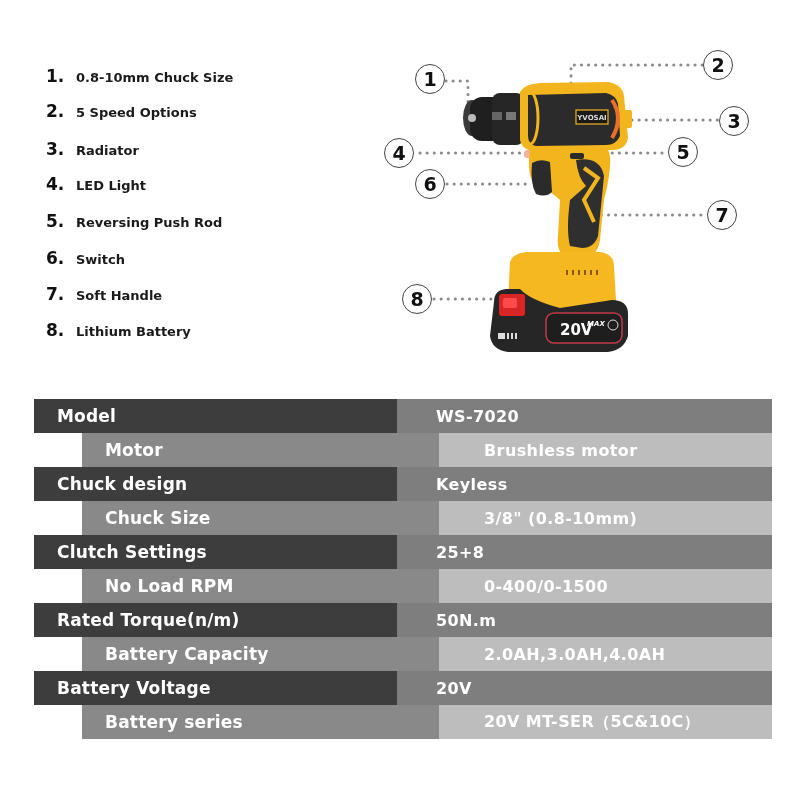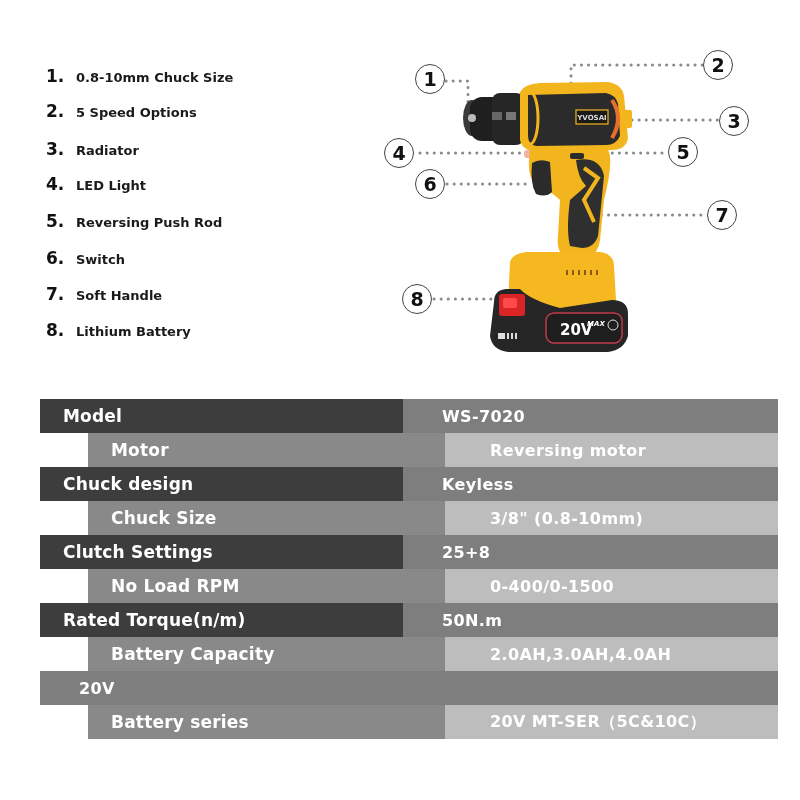--- a/index.html
+++ b/index.html
@@ -9,21 +9,21 @@
   
   .features { position: absolute; left: 46px; top: 62px; width: 300px; }
   .feature { position: absolute; left: 0; display: flex; align-items: baseline; white-space: nowrap; }
   .feature .num { font-size: 17px; font-weight: bold; width: 30px; color: #111; }
   .feature .label { font-size: 13px; font-weight: bold; color: #1a1a1a; }
   .callout { position: absolute; width: 30px; height: 30px; border: 1.5px solid #444; border-radius: 50%;
              background: #fff; display: flex; align-items: center; justify-content: center;
              font-size: 19px; font-weight: bold; color: #111; }
 
   
-  .spec-table { position: absolute; left: 40px; top: 399px; width: 738px; }
+  .spec-table { position: absolute; left: 34px; top: 399px; width: 738px; }
   .spec-row { position: relative; height: 34px; display: flex; }
   .spec-row .key { height: 100%; display: flex; align-items: center; padding-left: 23px;
                    font-size: 17px; font-weight: bold; color: #ffffff; letter-spacing: 0.2px; }
   .spec-row .val { height: 100%; display: flex; align-items: center; padding-left: 39px;
                    font-size: 16px; font-weight: bold; color: #ffffff; letter-spacing: 0.4px; flex: 1; }
   .spec-row.dark .key { width: 363px; background: #3d3d3d; }
   .spec-row.dark .val { background: #7e7e7e; }
   .spec-row.light .key { width: 357px; background: #898989; margin-left: 48px; }
   .spec-row.light .val { background: #bdbdbd; padding-left: 45px; }
 </style>
@@ -143,21 +143,21 @@
 <div class="callout" style="left:707px;top:200px">7</div>
 <div class="callout" style="left:402px;top:284px">8</div>
 
 <div class="spec-table">
   <div class="spec-row dark">
     <div class="key">Model</div>
     <div class="val">WS-7020</div>
   </div>
   <div class="spec-row light">
     <div class="key">Motor</div>
-    <div class="val">Reversing motor</div>
+    <div class="val">Brushless motor</div>
   </div>
   <div class="spec-row dark">
     <div class="key">Chuck design</div>
     <div class="val">Keyless</div>
   </div>
   <div class="spec-row light">
     <div class="key">Chuck Size</div>
     <div class="val">3/8" (0.8-10mm)</div>
   </div>
   <div class="spec-row dark">
@@ -170,19 +170,20 @@
   </div>
   <div class="spec-row dark">
     <div class="key">Rated Torque(n/m)</div>
     <div class="val">50N.m</div>
   </div>
   <div class="spec-row light">
     <div class="key">Battery Capacity</div>
     <div class="val">2.0AH,3.0AH,4.0AH</div>
   </div>
   <div class="spec-row dark">
+    <div class="key">Battery Voltage</div>
     <div class="val">20V</div>
   </div>
   <div class="spec-row light">
     <div class="key">Battery series</div>
     <div class="val">20V MT-SER（5C&amp;10C）</div>
   </div>
 </div>
 
 </body></html>

